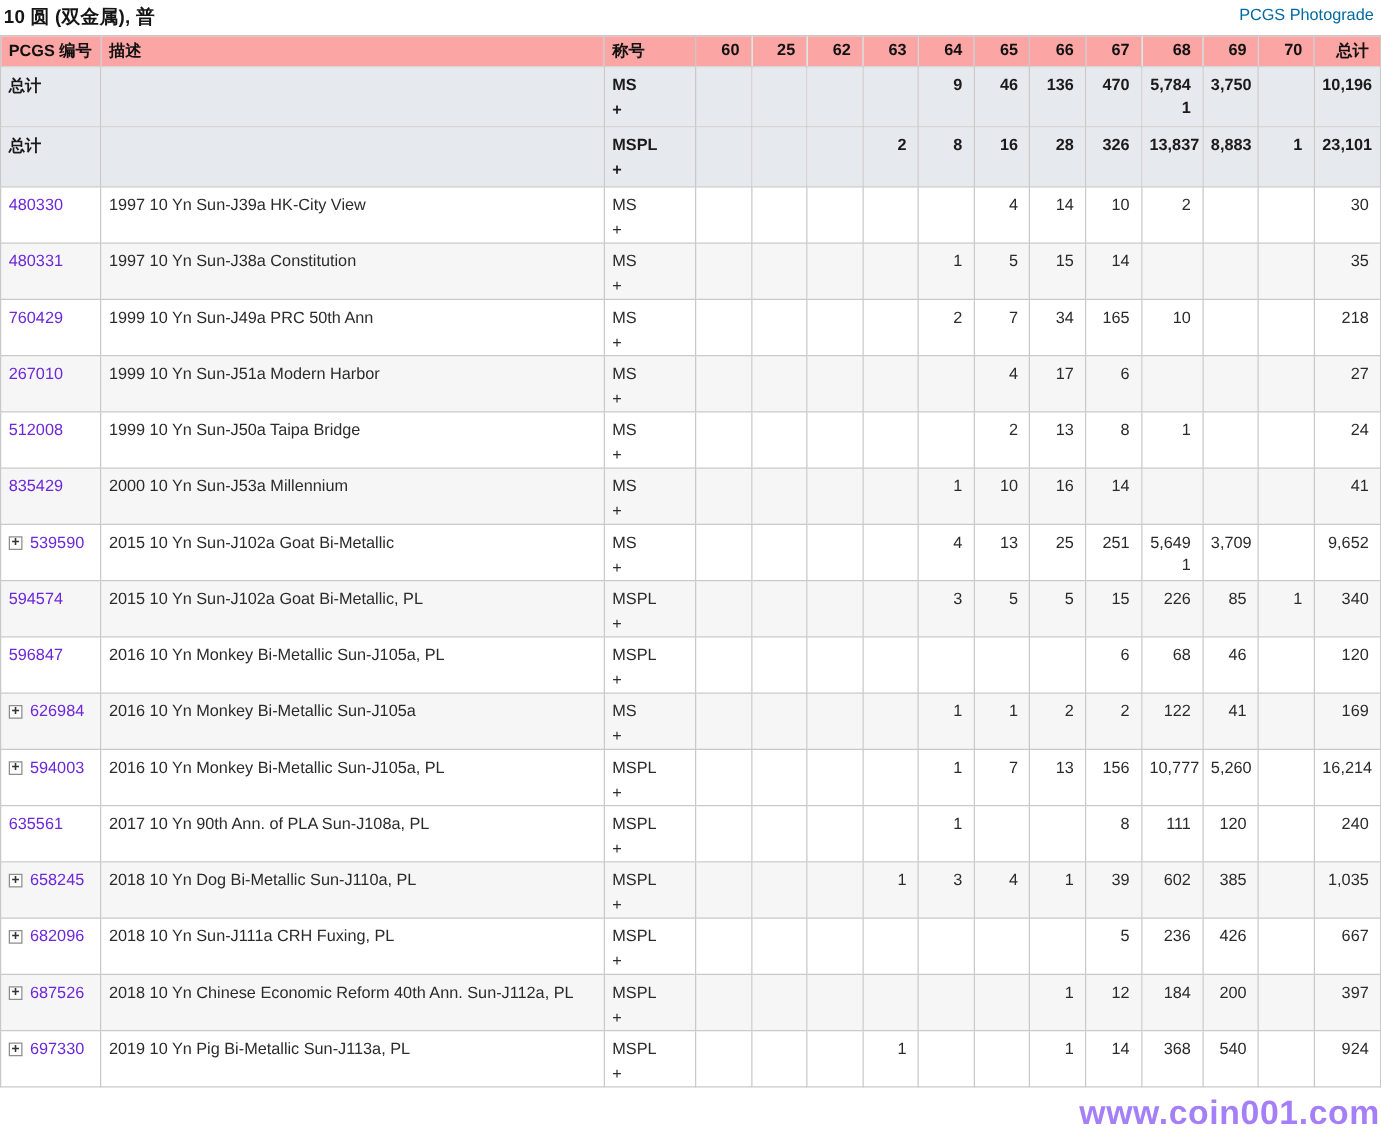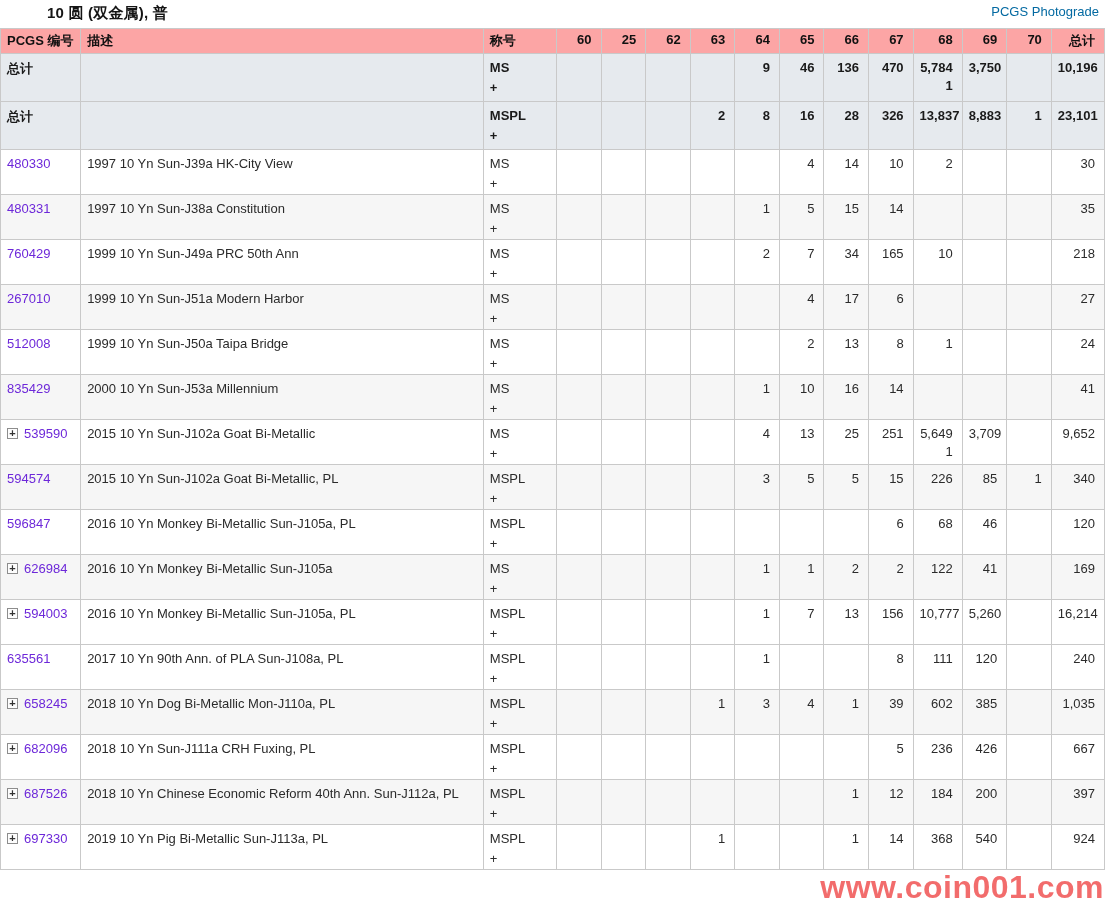--- a/index.html
+++ b/index.html
@@ -1,20 +1,20 @@
 <!DOCTYPE html>
 <html><head>
 <meta charset="utf-8">
 <style>
   * { box-sizing: border-box; }
   html, body { margin: 0; padding: 0; background: #ffffff; }
   body { font-family: "Liberation Sans", "DejaVu Sans", sans-serif; }
   .page { position: relative; width: 1105px; height: 910px; background: #fff; overflow: hidden; }
 
-  .topbar { display: flex; justify-content: space-between; align-items: flex-start; padding: 4px 4px 0 3px; height: 28px; margin-left: 44px; }
+  .topbar { display: flex; justify-content: space-between; align-items: flex-start; padding: 4px 4px 0 3px; height: 28px; }
   .page-title { font-size: 15px; font-weight: bold; color: #151515; letter-spacing: 0.2px; }
   .photograde-link { font-size: 13px; color: #0369a1; text-decoration: none; padding-right: 2px; cursor: pointer; text-align: right; }
 
   table.pop { border-collapse: collapse; table-layout: fixed; width: 1105px; font-size: 13px; color: #2b2b2b; }
   .pop th, .pop td { border: 1px solid #c9c9c9; vertical-align: top; padding: 6px 9px 2px 6px; overflow: hidden; white-space: nowrap; }
   .pop thead th { font-weight: bold; color: #111; padding: 3px 9px 3px 6px; height: 22px; text-align: left; background: #fca5a5; margin-top: 22px; }
   .pop thead th.num, .pop thead th.c-total { text-align: right; }
 
   col.c-pcgs  { width: 80px; }
   col.c-desc  { width: 402px; }
@@ -33,22 +33,22 @@
 
   .row-label { font-weight: bold; color: #1a1a1a; }
   .pcgs-link { color: #6d28d9; text-decoration: none; cursor: pointer; }
   .grade-cell .g1 { line-height: 16px; }
   .grade-cell .g2 { line-height: 16px; margin-top: 4px; }
 
   .expand { display: inline-block; width: 11px; height: 11px; border: 1px solid #8d8d8d; background: #fdfdfd;
             color: #333; font-size: 11px; line-height: 9px; text-align: center; font-weight: bold;
             margin-right: 6px; vertical-align: 1px; cursor: pointer; }
 
-  .watermark { position: absolute; right: 1px; bottom: 4px; font-size: 32px; font-weight: bold;
-               color: #ef4444; opacity: 0.78; letter-spacing: 0.5px; pointer-events: none; z-index: 5; }
+  .watermark { position: absolute; right: 1px; bottom: 4px; font-size: 27px; font-weight: bold;
+               color: #8b5cf6; opacity: 0.78; letter-spacing: 0.5px; pointer-events: none; z-index: 5; }
 </style>
 </head>
 <body>
 
 <div class="page">
 
   <div class="topbar">
     <div class="page-title">10 圆 (双金属), 普</div>
     <a class="photograde-link">PCGS Photograde</a>
   </div>
@@ -402,21 +402,21 @@
       <td class="num">8</td>
       <td class="num">111</td>
       <td class="num">120</td>
       <td class="num"></td>
       <td class="c-total">240</td>
     </tr>
         <tr class="datarow alt">
       <td>
         <span class="expand">+</span><a class="pcgs-link">658245</a>
       </td>
-      <td>2018 10 Yn Dog Bi-Metallic Mon-J110a, PL</td>
+      <td>2018 10 Yn Dog Bi-Metallic Sun-J110a, PL</td>
       <td class="grade-cell">
         <div class="g1">MSPL</div>
         <div class="g2">+</div>
       </td>
       <td class="num"></td>
       <td class="num"></td>
       <td class="num"></td>
       <td class="num">1</td>
       <td class="num">3</td>
       <td class="num">4</td>

